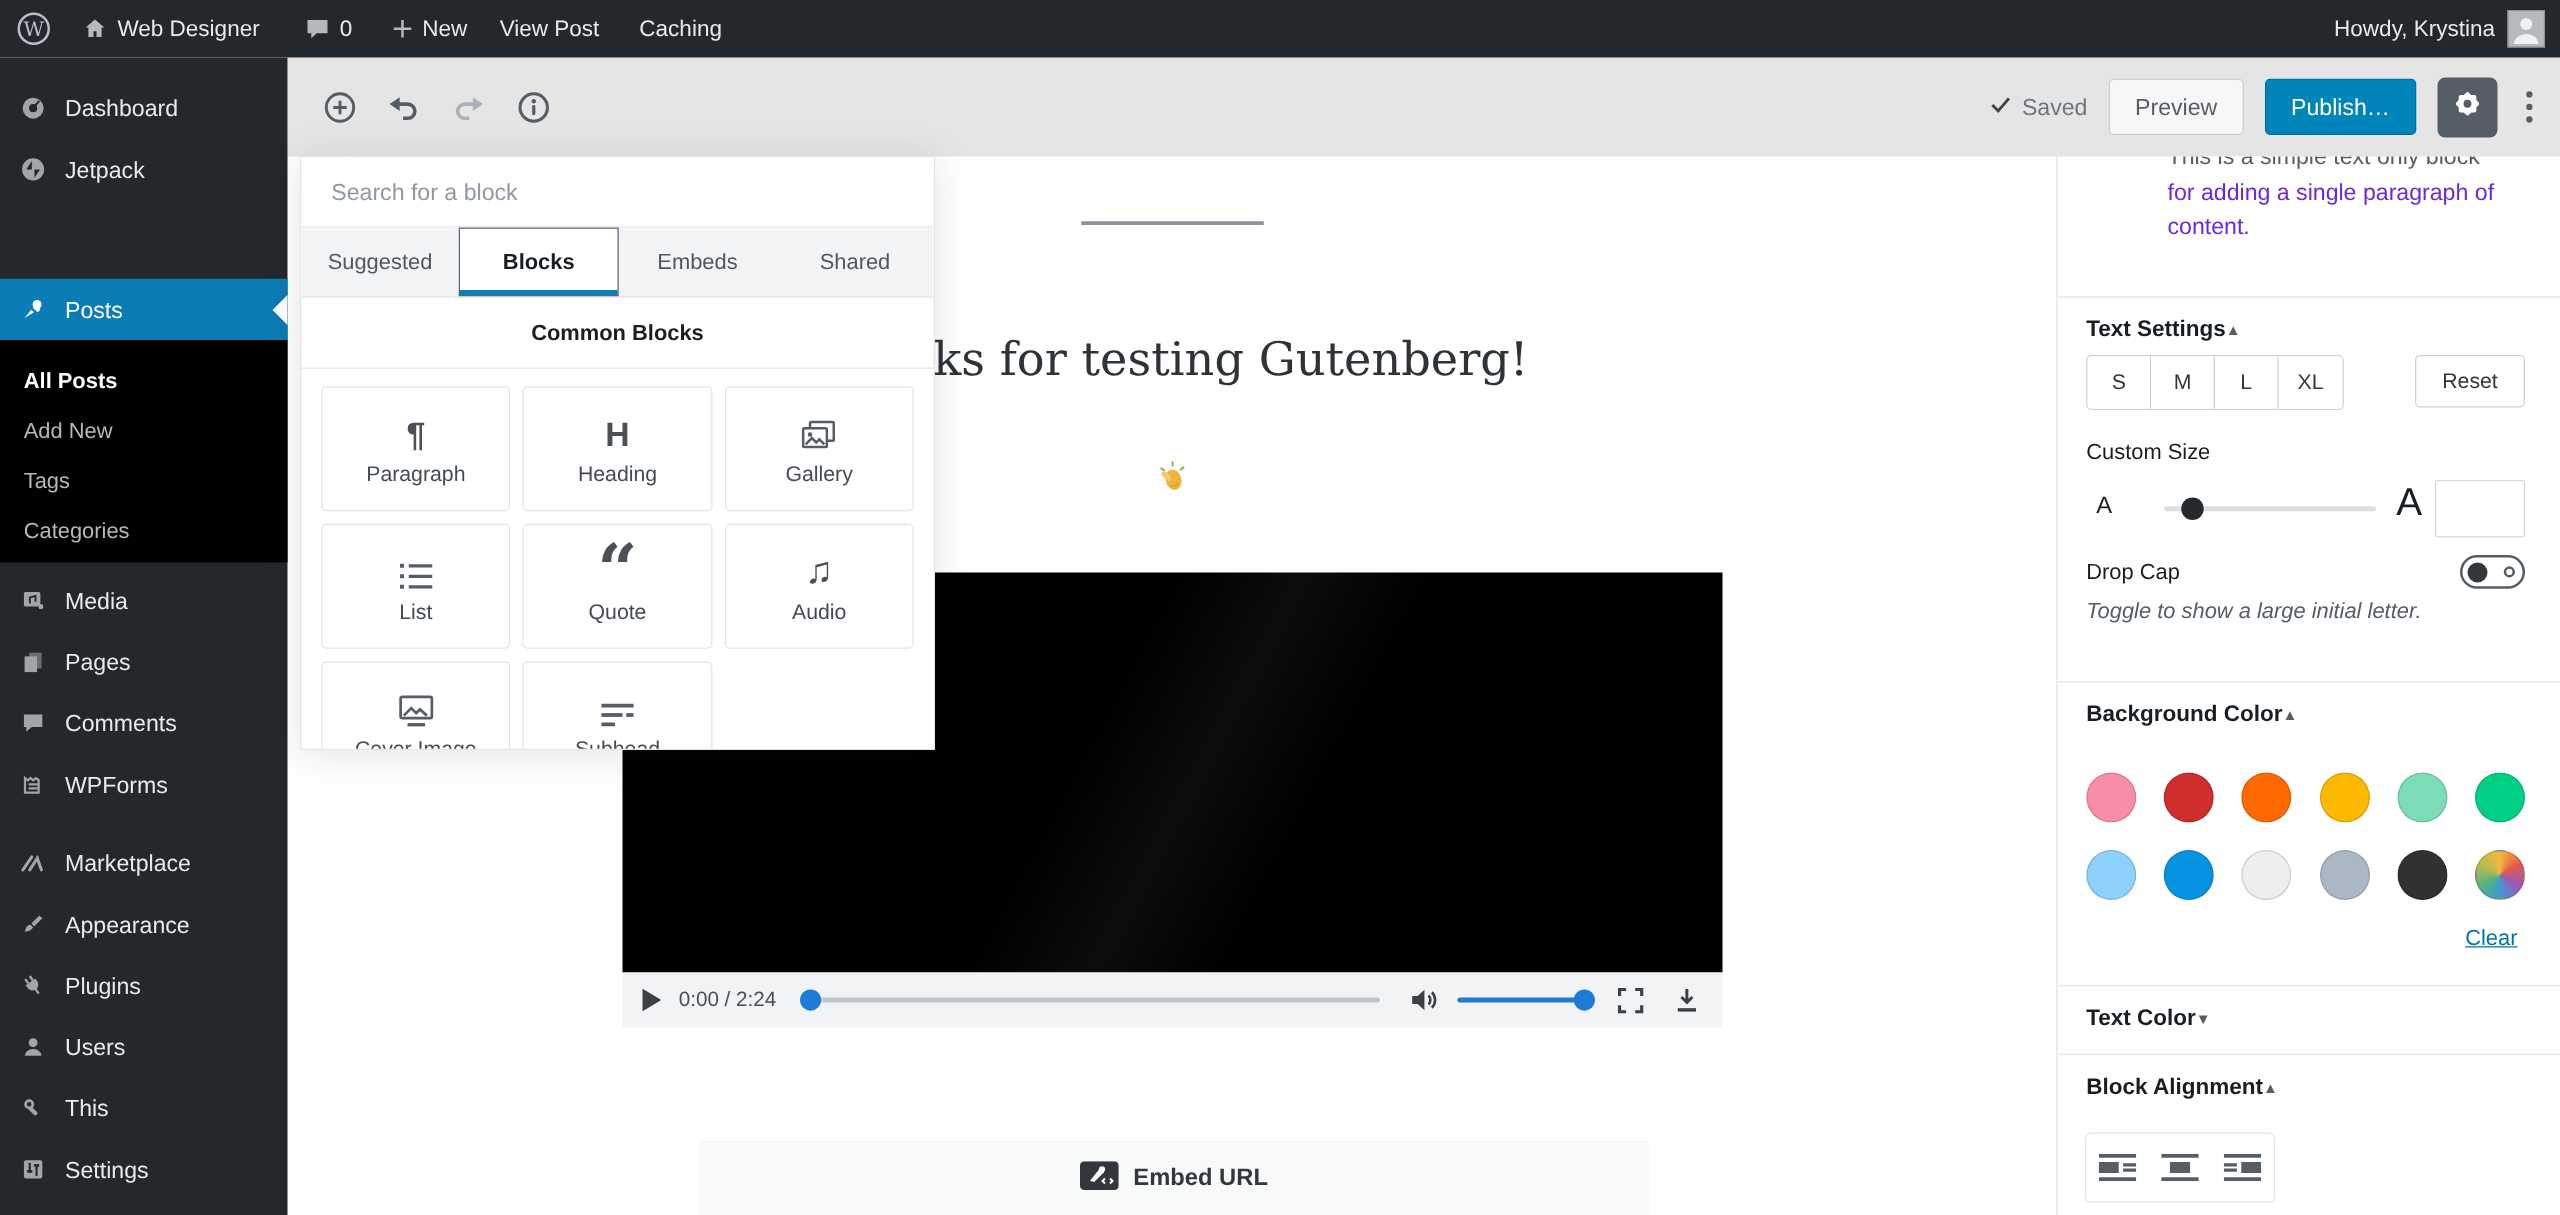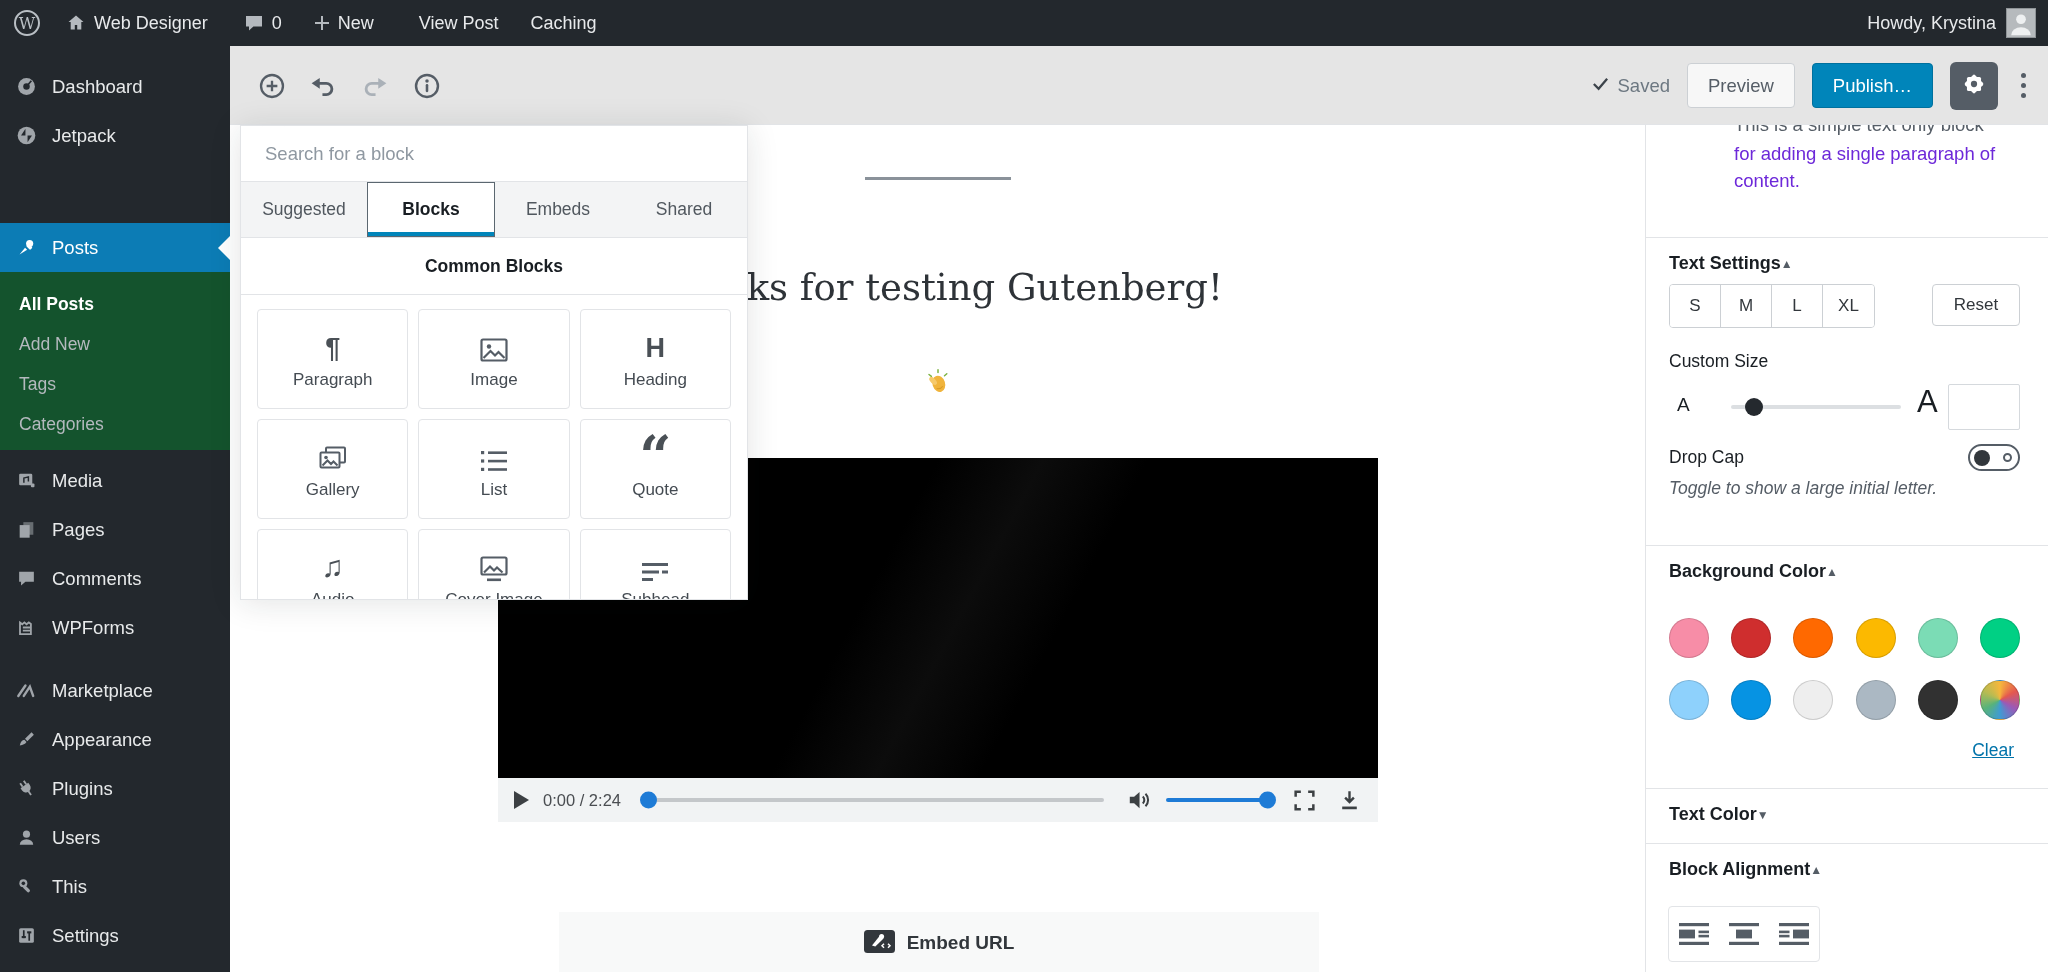--- a/index.html
+++ b/index.html
@@ -19,21 +19,21 @@
 
   
   .adminmenu{position:absolute;top:46px;left:0;width:230px;bottom:0;background:#23282d;z-index:40}
   .menu-item{position:absolute;left:0;width:230px;height:49px;display:flex;align-items:center;gap:15px;
     padding-left:15px;font-size:18.5px;color:#e8eaeb;cursor:pointer}
   .menu-item .mi{display:inline-flex;color:#a0a5aa;width:22px;justify-content:center}
   .menu-item.active{background:#0c7cb5;color:#fff}
   .menu-item.active .mi{color:#fff}
   .menu-arrow{position:absolute;right:0;top:50%;margin-top:-12px;width:0;height:0;
     border-top:12px solid transparent;border-bottom:12px solid transparent;border-right:12px solid #fff}
-  .submenu{position:absolute;top:226px;left:0;width:230px;height:178px;background:#14532d;padding-top:12px}
+  .submenu{position:absolute;top:226px;left:0;width:230px;height:178px;background:#000000;padding-top:12px}
   .submenu-item{height:40px;display:flex;align-items:center;padding-left:19px;font-size:17.5px;color:#b4b9be;cursor:pointer}
   .submenu-item.active{color:#fff;font-weight:700}
 
   
   .main{position:absolute;left:230px;top:46px;right:0;bottom:0;background:#fff}
   .topbar{position:absolute;left:0;top:0;right:0;height:79px;background:#e5e5e5;border-bottom:1px solid #e2e4e7;z-index:20}
   .tb-ico{position:absolute;top:19px;width:42px;height:42px;display:flex;align-items:center;justify-content:center;
     color:#555d66;cursor:pointer;background:none;border:none}
   .tb-right{position:absolute;right:16px;top:16px;height:47px;display:flex;align-items:center;gap:17px}
   .saved{display:flex;align-items:center;gap:8px;color:#6c7781;font-size:18.5px}
@@ -148,21 +148,21 @@
       <span>0</span>
     </span>
     <span class="ab-item" style="margin-left:32px">
       <span class="ab-ico">
         <svg width="16" height="16" viewBox="0 0 16 16" fill="#b4b9be">
             <path d="M7 1h2v6h6v2H9v6H7V9H1V7h6z"></path>
           </svg>
       </span>
       <span>New</span>
     </span>
-    <span class="ab-item" style="margin-left:45px">View Post</span>
+    <span class="ab-item" style="margin-left:26px">View Post</span>
     <span class="ab-item" style="margin-left:32px">Caching</span>
     <span class="ab-right">
       <span>Howdy, Krystina</span>
       <span class="avatar">
         <svg width="28" height="28" viewBox="0 0 30 30">
             <circle cx="15" cy="11" r="5.2" fill="#eef0f1"></circle>
             <path d="M4.5 28a10.5 8.5 0 0 1 21 0z" fill="#eef0f1"></path>
           </svg>
       </span>
     </span>
@@ -547,30 +547,20 @@
       <span class="tab">Shared</span>
     </div>
     <div class="ins-section">Common Blocks</div>
     <div class="ins-grid">
 
       <div class="tile">
         <span class="tile-ico glyph">¶</span>
         <span class="tile-label">Paragraph</span>
       </div>
       <div class="tile">
-        <span class="tile-ico">
-          <svg width="28" height="24" viewBox="0 0 28 24">
-              <rect x="1.5" y="1.5" width="25" height="21" rx="1.5" fill="none" stroke="currentColor" stroke-width="2.2"></rect>
-              <circle cx="9" cy="8.5" r="2.2" fill="currentColor"></circle>
-              <path d="M3.5 20l7-7 4.5 4.5 3.5-3.5 6 6" fill="none" stroke="currentColor" stroke-width="2.2"></path>
-            </svg>
-        </span>
-        <span class="tile-label">Image</span>
-      </div>
-      <div class="tile">
         <span class="tile-ico glyph">H</span>
         <span class="tile-label">Heading</span>
       </div>
 
       <div class="tile">
         <span class="tile-ico">
           <svg width="28" height="26" viewBox="0 0 28 26">
               <rect x="7" y="1.5" width="19" height="15" rx="1" fill="none" stroke="currentColor" stroke-width="2"></rect>
               <rect x="1.5" y="6.5" width="19" height="15" rx="1" fill="#fff" stroke="currentColor" stroke-width="2"></rect>
               <circle cx="7" cy="11.5" r="1.8" fill="currentColor"></circle>

